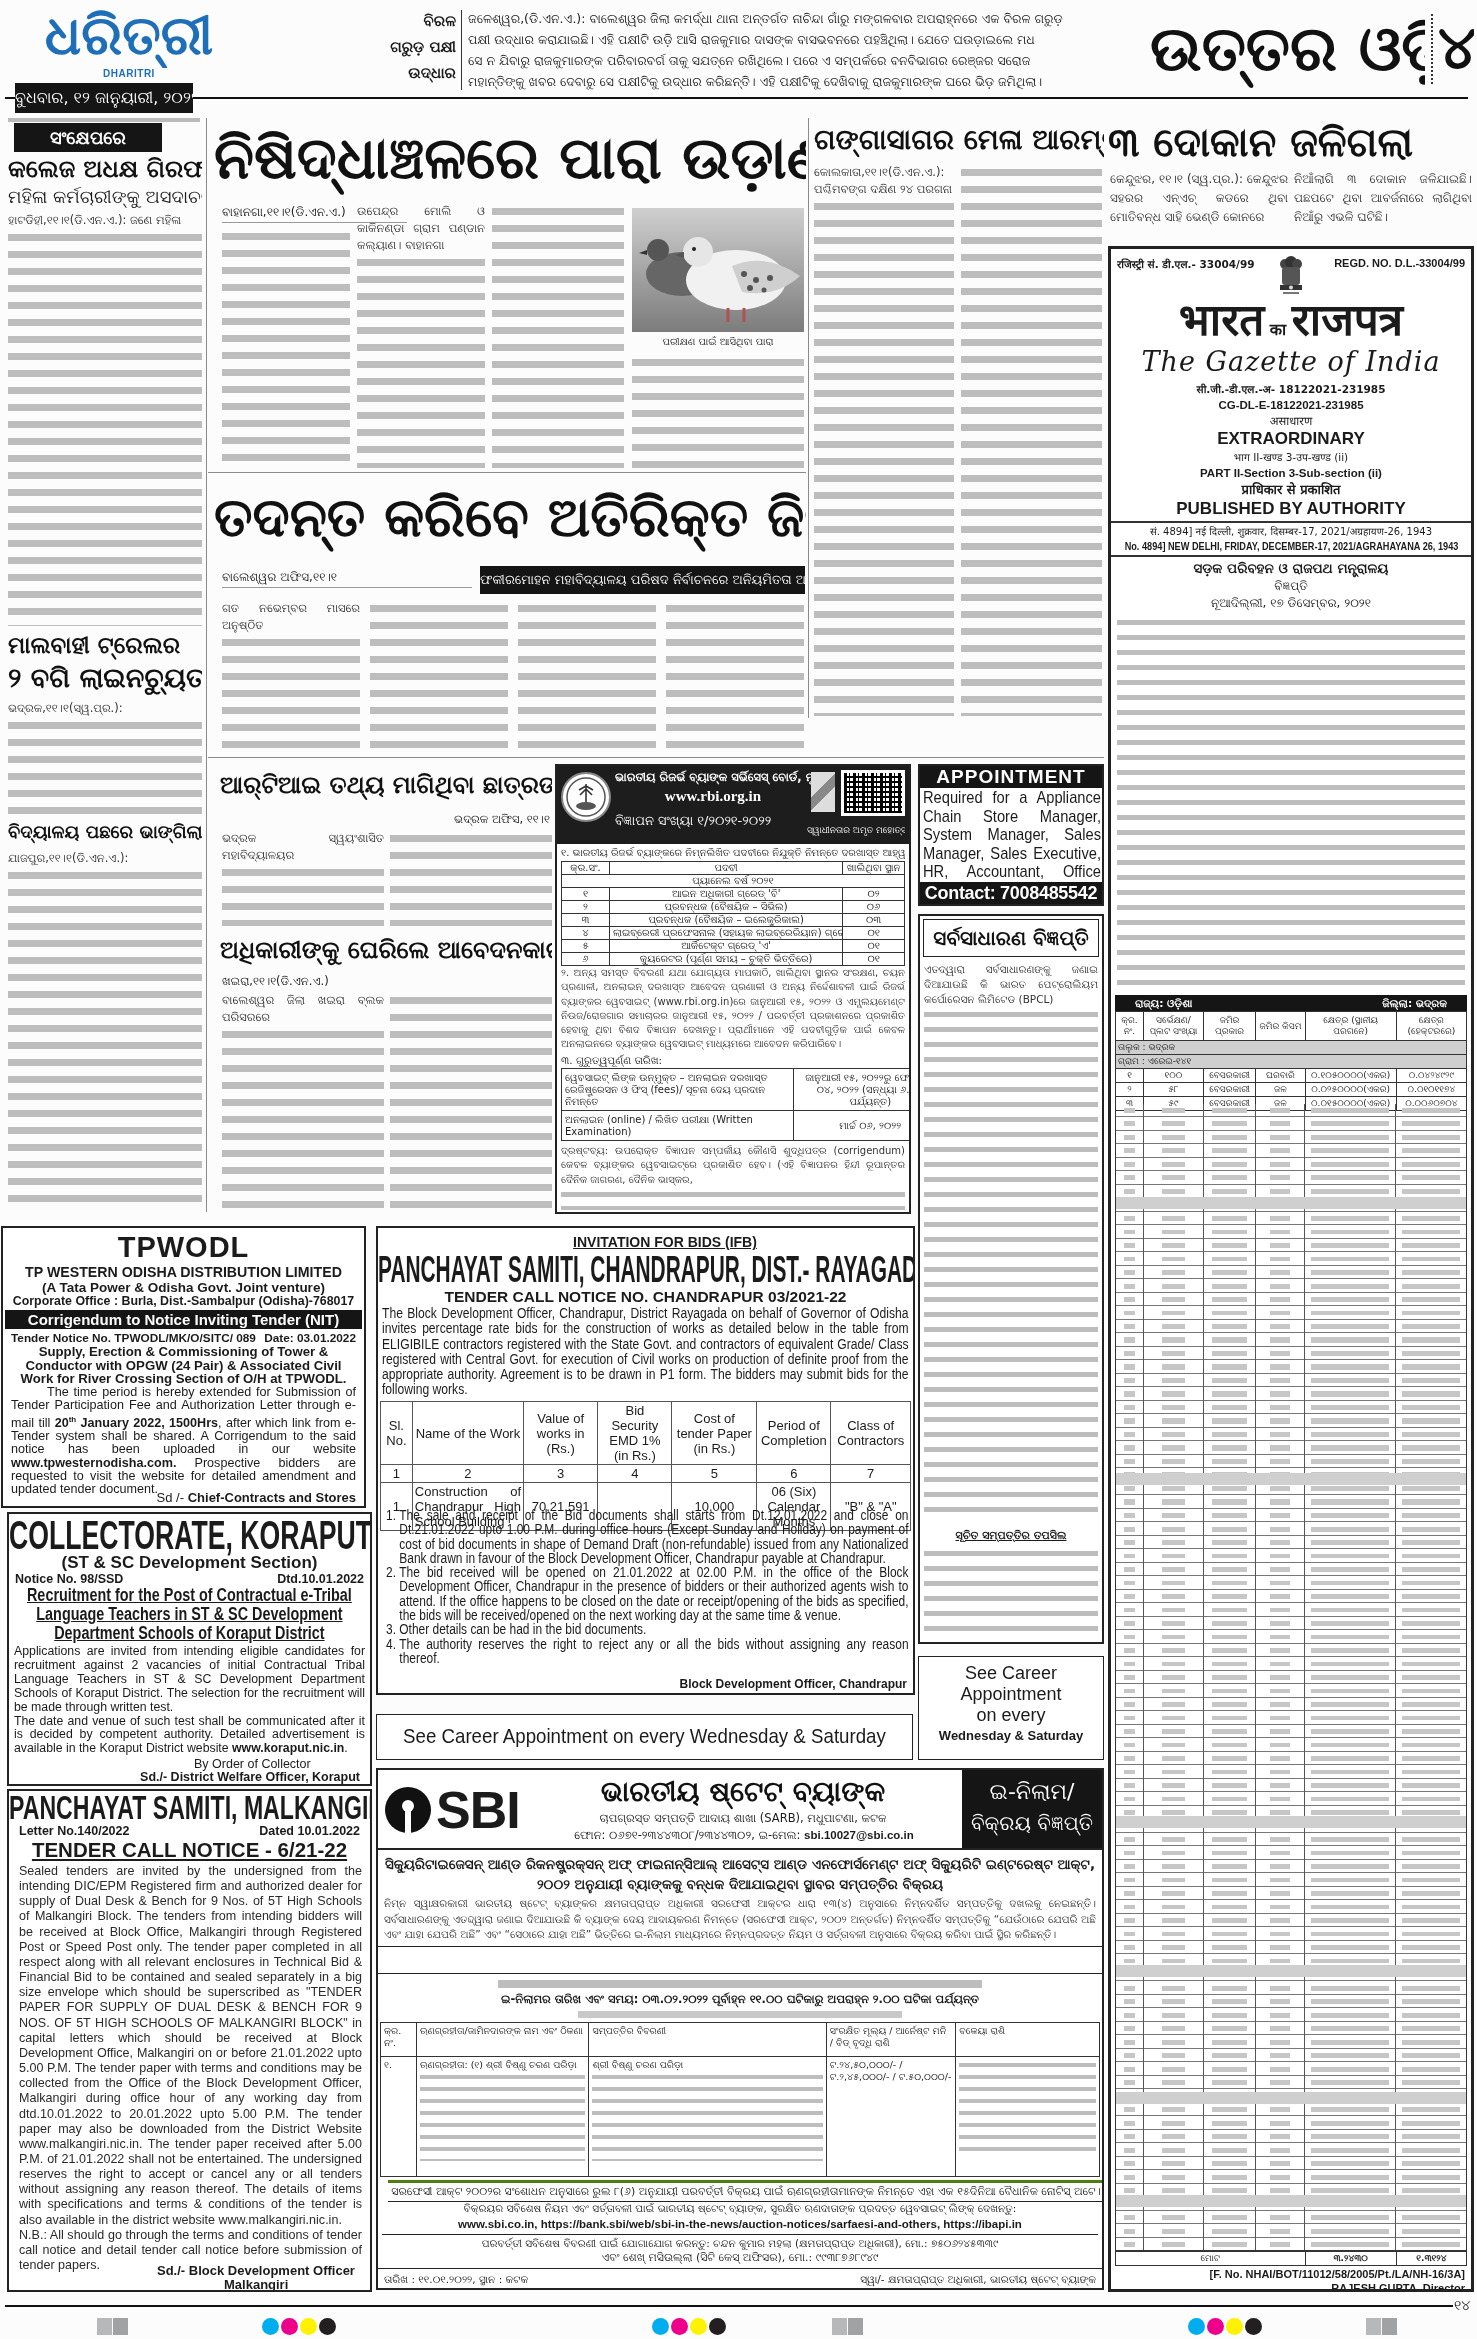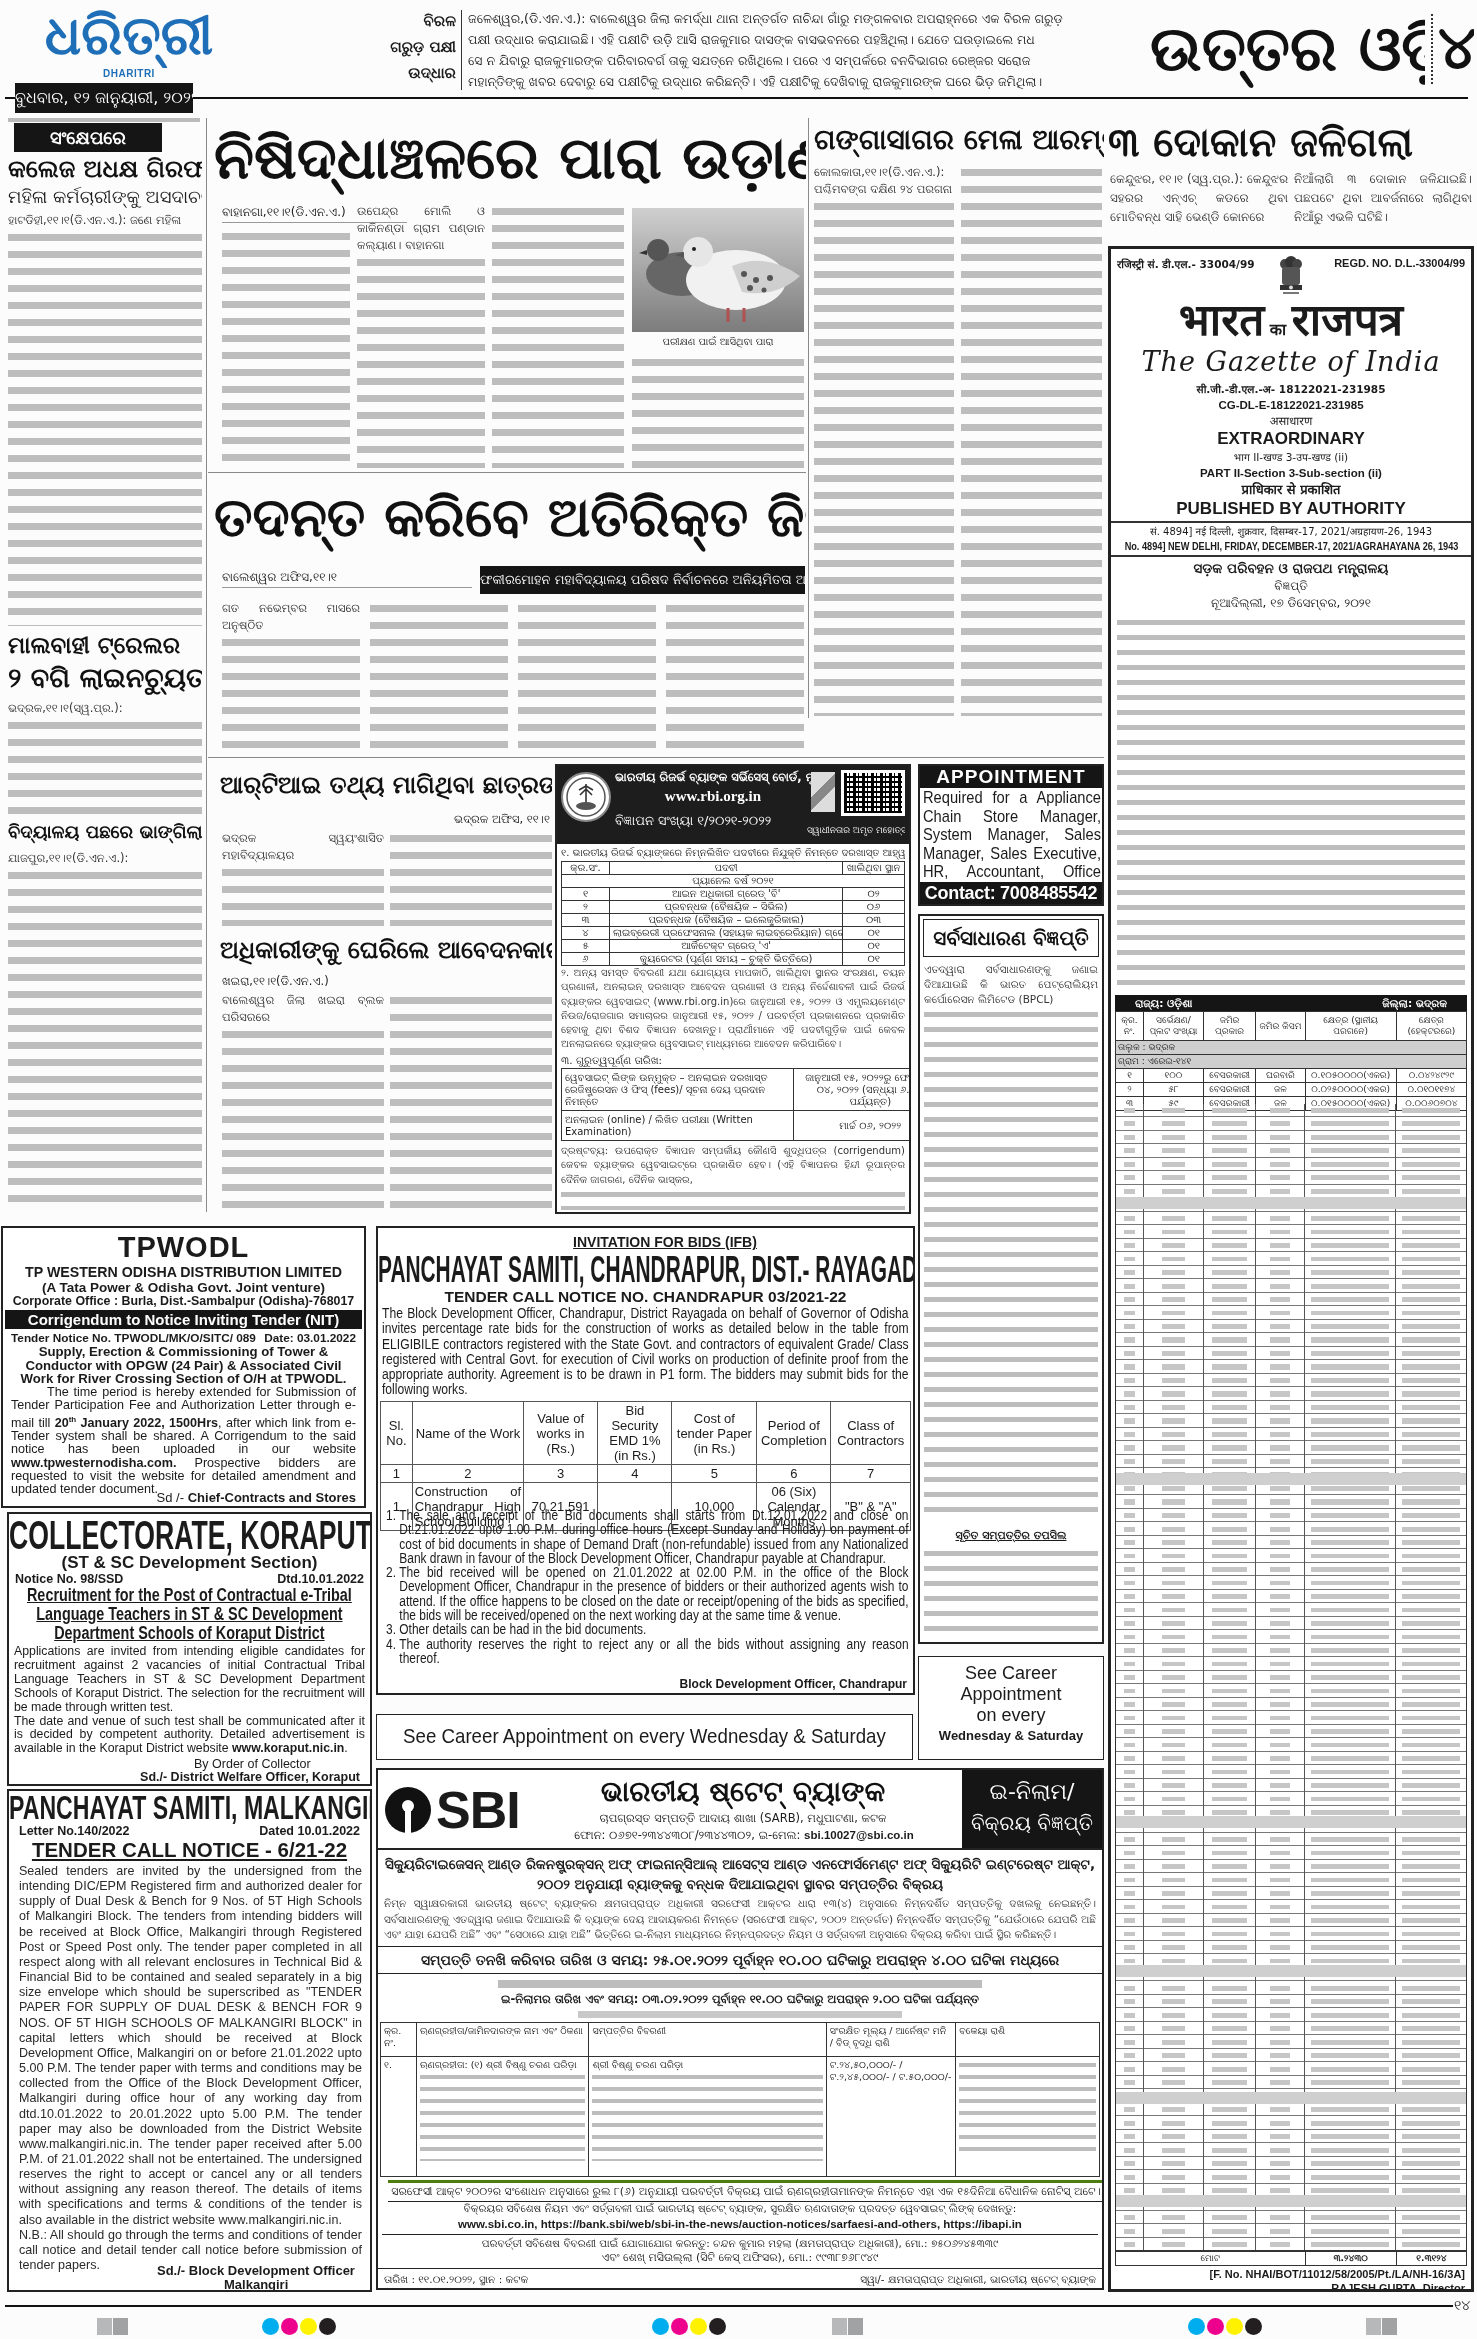--- a/index.html
+++ b/index.html
@@ -562,21 +562,20 @@
     <div class="nw" style="font-size:22px;line-height:32px">ଇ-ନିଲାମ/</div>
     <div class="nw" style="font-size:20px;line-height:30px">ବିକ୍ରୟ ବିଜ୍ଞପ୍ତି</div>
   </div>
   <div class="a" style="left:0;top:78px;width:724px;height:2px;background:#222"></div>
   <div class="a nw c b" style="left:4px;top:84px;width:716px;font-size:13.5px;line-height:20px">ସିକ୍ୟୁରିଟାଇଜେସନ୍ ଆଣ୍ଡ ରିକନଷ୍ଟ୍ରକ୍ସନ୍ ଅଫ୍ ଫାଇନାନ୍ସିଆଲ୍ ଆସେଟ୍ସ ଆଣ୍ଡ ଏନଫୋର୍ସମେଣ୍ଟ ଅଫ୍ ସିକ୍ୟୁରିଟି ଇଣ୍ଟରେଷ୍ଟ ଆକ୍ଟ,</div>
   <div class="a nw c b" style="left:4px;top:104px;width:716px;font-size:13.5px;line-height:20px">୨୦୦୨ ଅନୁଯାୟୀ ବ୍ୟାଙ୍କକୁ ବନ୍ଧକ ଦିଆଯାଇଥିବା ସ୍ଥାବର ସମ୍ପତ୍ତିର ବିକ୍ରୟ</div>
   <div class="txt" style="left:6px;top:126px;width:712px;height:48px;font-size:10.5px;line-height:15.5px">
     <p>ନିମ୍ନ ସ୍ୱାକ୍ଷରକାରୀ ଭାରତୀୟ ଷ୍ଟେଟ୍ ବ୍ୟାଙ୍କର କ୍ଷମତାପ୍ରାପ୍ତ ଅଧିକାରୀ ସରଫେସୀ ଆକ୍ଟର ଧାରା ୧୩(୪) ଅନୁସାରେ ନିମ୍ନଦର୍ଶିତ ସମ୍ପତ୍ତିକୁ ଦଖଲକୁ ନେଇଛନ୍ତି। ସର୍ବସାଧାରଣଙ୍କୁ ଏତଦ୍ଦ୍ୱାରା ଜଣାଇ ଦିଆଯାଉଛି କି ବ୍ୟାଙ୍କ ଦେୟ ଆଦାୟକରଣ ନିମନ୍ତେ (ସରଫେସୀ ଆକ୍ଟ, ୨୦୦୨ ଅନ୍ତର୍ଗତ) ନିମ୍ନଦର୍ଶିତ ସମ୍ପତ୍ତିକୁ “ଯେଉଁଠାରେ ଯେପରି ଅଛି ଏବଂ ଯାହା ଯେପରି ଅଛି” ଏବଂ “ସେଠାରେ ଯାହା ଅଛି” ଭିତ୍ତିରେ ଇ-ନିଲାମ ମାଧ୍ୟମରେ ନିମ୍ନପ୍ରଦତ୍ତ ନିୟମ ଓ ସର୍ତ୍ତାବଳୀ ଅନୁସାରେ ବିକ୍ରୟ କରିବା ପାଇଁ ସ୍ଥିର କରିଛନ୍ତି।</p>
   </div>
   <div class="a" style="left:0;top:176px;width:724px;height:1px;background:#222"></div>
-  <div class="a nw c b" style="left:4px;top:178px;width:716px;font-size:14px;line-height:24px">ସମ୍ପତ୍ତି ତନଖି କରିବାର ତାରିଖ ଓ ସମୟ: ୨୫.୦୧.୨୦୨୨ ପୂର୍ବାହ୍ନ ୧୦.୦୦ ଘଟିକାରୁ ଅପରାହ୍ନ ୪.୦୦ ଘଟିକା ମଧ୍ୟରେ</div>
   <div class="a" style="left:0;top:203px;width:724px;height:1px;background:#222"></div>
   <div class="a" style="left:120px;top:210px;width:484px;height:8px;background:#bdbdbd"></div>
   <div class="a nw c b" style="left:4px;top:220px;width:716px;font-size:11.5px;line-height:18px">ଇ-ନିଲାମର ତାରିଖ ଏବଂ ସମୟ: ୦୩.୦୨.୨୦୨୨ ପୂର୍ବାହ୍ନ ୧୧.୦୦ ଘଟିକାରୁ ଅପରାହ୍ନ ୨.୦୦ ଘଟିକା ପର୍ଯ୍ୟନ୍ତ</div>
   <div class="a" style="left:200px;top:241px;width:324px;height:7px;background:#c8c8c8"></div>
   <table class="a sbi" style="left:2px;top:252px;width:720px">
     <colgroup>
         <col style="width:5%">
         <col style="width:24%">
         <col style="width:33%">
         <col style="width:18%">

